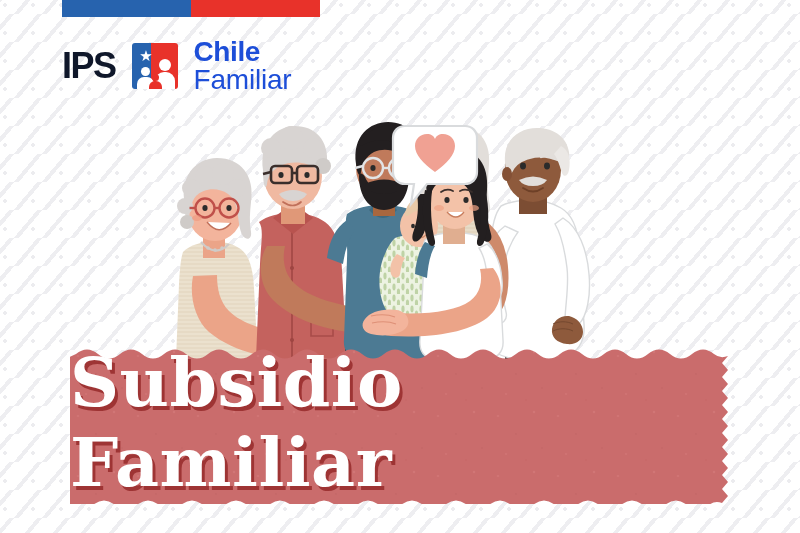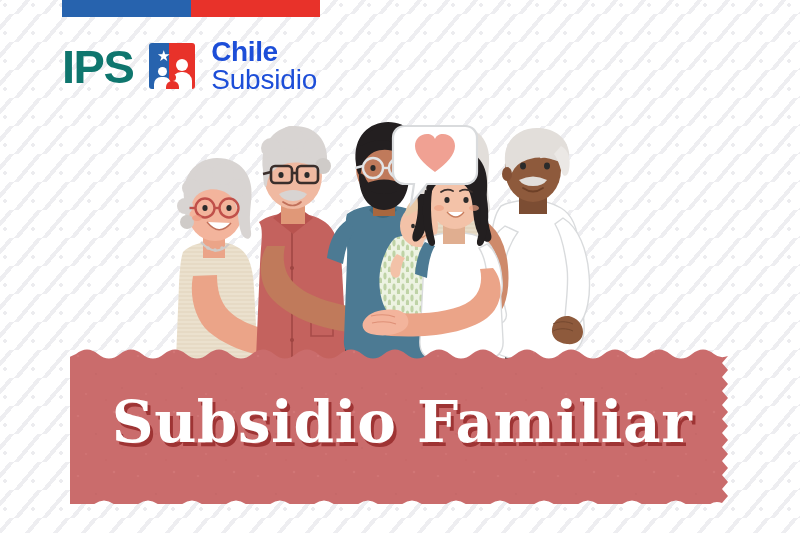--- a/index.html
+++ b/index.html
@@ -35,23 +35,23 @@
   #flag-red   { width: 50%; height: 100%; background: #E8322A; }
 
   
   #logo {
     position: absolute; left: 62px; top: 38px;
     display: flex; align-items: center; gap: 16px;
   }
   #ips-word {
     font-family: "Liberation Sans", sans-serif;
     font-weight: bold;
-    font-size: 47px;
+    font-size: 36px;
     letter-spacing: -1.5px;
-    color: #0f766e;
+    color: #0f172a;
     line-height: 1;
   }
   #chile-mark {
     width: 46px; height: 46px;
     border-radius: 3px;
     overflow: hidden;
     position: relative;
     flex: 0 0 auto;
   }
   #cm-blue { position: absolute; left: 0; top: 0; width: 42%; height: 100%; background: #2763AE; }
@@ -92,21 +92,21 @@
     left: 70px; top: 344px;
     width: 664px; height: 160px;
   }
   #banner-wrap svg { display: block; width: 100%; height: 100%; }
   #banner-title {
     position: absolute;
     left: 0; top: 0; width: 100%; height: 100%;
     display: flex; align-items: center; justify-content: center;
     font-family: "DejaVu Serif", serif;
     font-weight: bold;
-    font-size: 58px;
+    font-size: 68px;
     letter-spacing: 0.5px;
     color: #FFFFFF;
     text-shadow: 3px 4px 0 #9E3434;
     padding-bottom: 4px;
     user-select: none;
   }
 </style>
 </head>
 <body>
 
@@ -132,21 +132,21 @@
 
       <div class="cm-fig-head-w" style="left:9px; top:24px; width:9px; height:9px;"></div>
       <div class="cm-fig-body-w" style="left:5px; top:34px; width:17px; height:12px; border-radius:7px 7px 0 0;"></div>
 
       <div class="cm-fig-red" style="left:20px; top:31px; width:7px; height:7px;"></div>
       <div class="cm-fig-red" style="left:17px; top:38px; width:13px; height:9px; border-radius:6px 6px 0 0;"></div>
     </div>
 
     <div id="chile-text">
       <span id="chile-line1">Chile</span>
-      <span id="chile-line2">Subsidio</span>
+      <span id="chile-line2">Familiar</span>
     </div>
   </div>
 
   <div id="family-illustration">
     <svg viewBox="0 0 430 300" xmlns="http://www.w3.org/2000/svg">
       <defs>
         <linearGradient id="stripeTop" x1="0" y1="0" x2="0" y2="1">
           <stop offset="0" stop-color="#E7DCC8"></stop>
             <stop offset="1" stop-color="#E0D4BD"></stop>
         </linearGradient>

